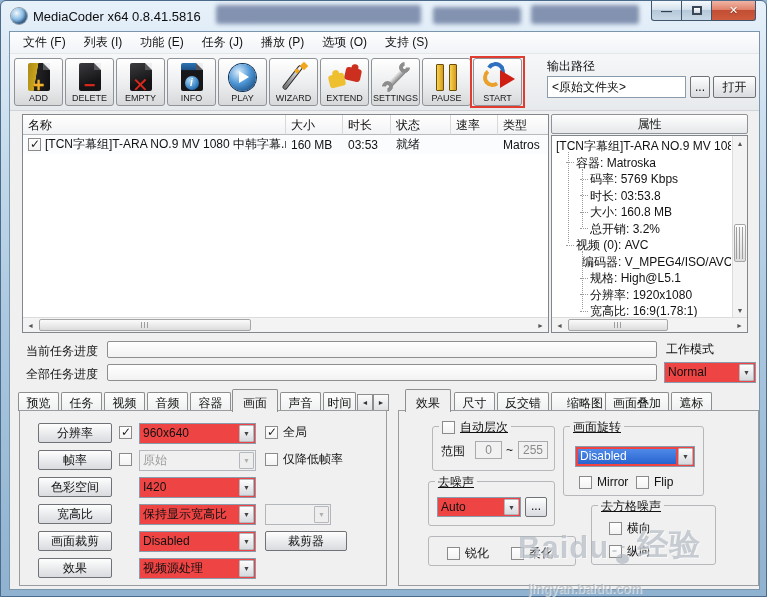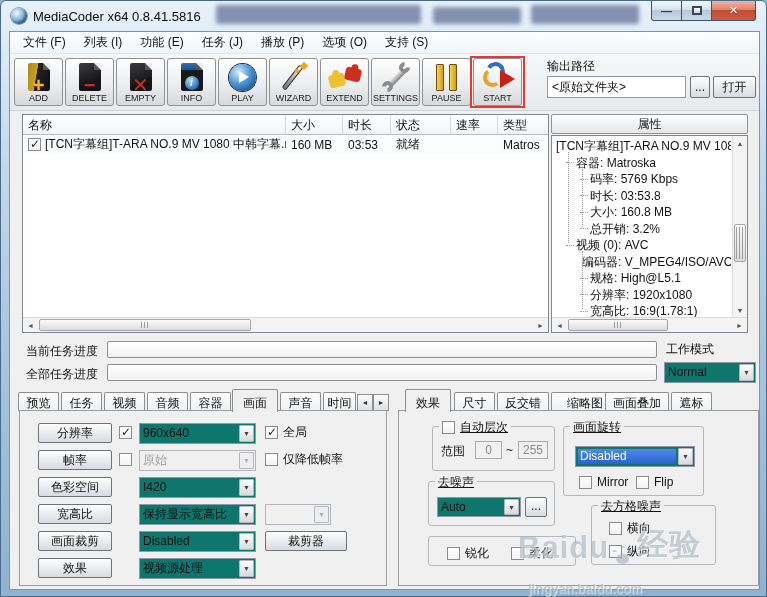--- a/index.html
+++ b/index.html
@@ -122,21 +122,21 @@
   .props-vscroll { position:absolute; right:0; top:0; width:15px; bottom:15px; background:#f3f3f3; border-left:1px solid #dcdcdc; }
   .props-hscroll { position:absolute; left:0; bottom:0; right:0; height:15px; background:#f3f3f3; border-top:1px solid #dcdcdc; }
 
   
   .plabel { position:absolute; font-size:12px; }
   .pbarbox { position:absolute; width:550px; height:17px; border:1px solid #8c8e90; border-radius:2px;
     background:linear-gradient(#ffffff,#f2f2f2); }
   .workmode-combo { position:absolute; left:654px; top:330px; width:92px; height:21px; }
 
   
-  .combo { border:1px solid #8a9cab; background:#0f766e; position:relative; font-size:12px; }
+  .combo { border:1px solid #8a9cab; background:#ef4444; position:relative; font-size:12px; }
   .combo .ctext { position:absolute; left:3px; top:2px; right:18px; bottom:2px; line-height:15px; white-space:nowrap; overflow:hidden; }
   .combo .cbtn { position:absolute; right:1px; top:1px; bottom:1px; width:15px; border:1px solid #b4b7bb; border-radius:1px;
     background:linear-gradient(#fdfdfd,#d7dade); display:flex; align-items:center; justify-content:center; font-size:7px; color:#444; }
   .combo.disabled { background:#f0f0f0; border-color:#b3b6ba; }
   .combo.disabled .ctext { color:#9c9c9c; }
   .combo.disabled .cbtn { color:#b0b0b0; background:#eeeeee; }
   .combo.selected .ctext { background:linear-gradient(#4f8ae8,#2764cf); color:#fff; padding-left:2px; left:2px; }
   .cb { width:13px; height:13px; border:1px solid #8b8b8b; background:linear-gradient(#fff,#f3f3f3); position:relative; flex:none; }
   .cb.checked::after { content:"✓"; position:absolute; left:1px; top:-2px; font-size:12px; font-weight:bold; color:#1c1c1c; }
   .cbrow { position:absolute; display:flex; align-items:center; gap:5px; font-size:12px; }

